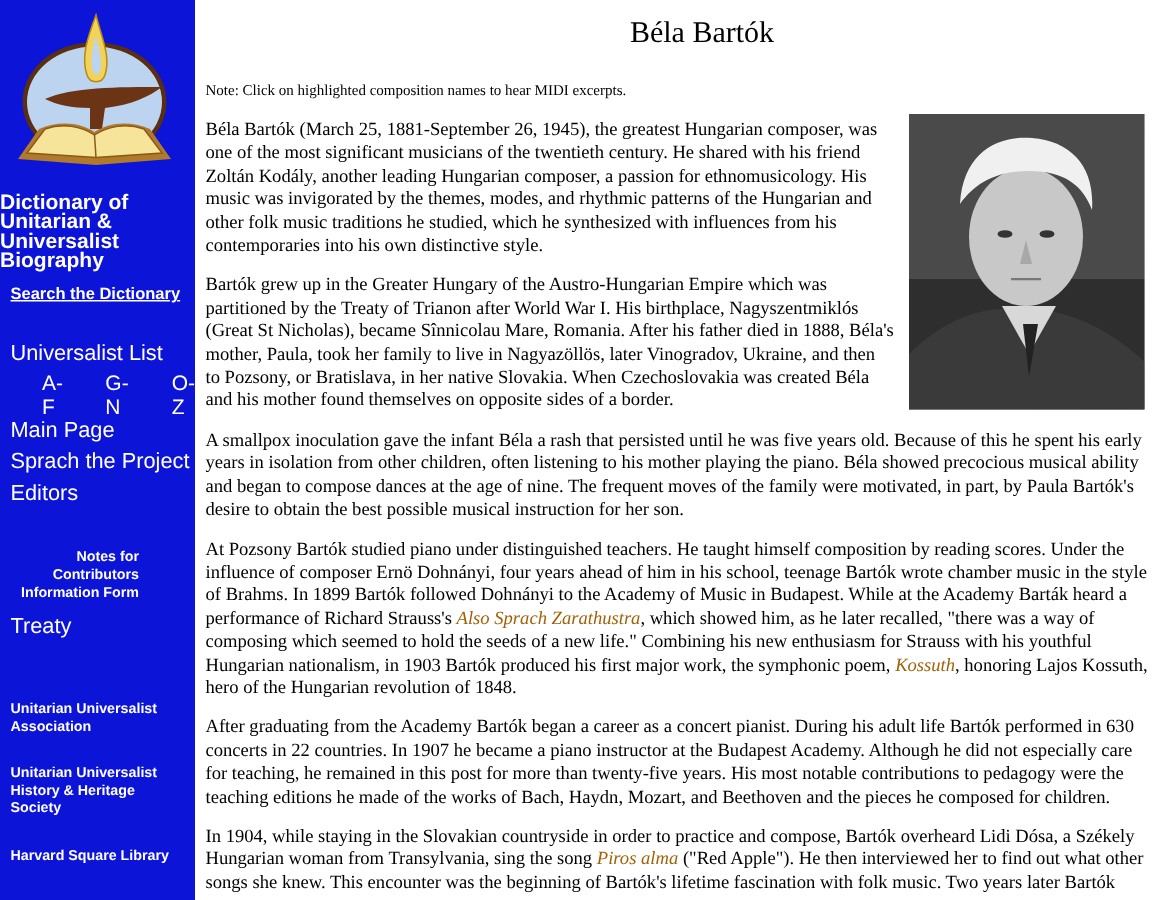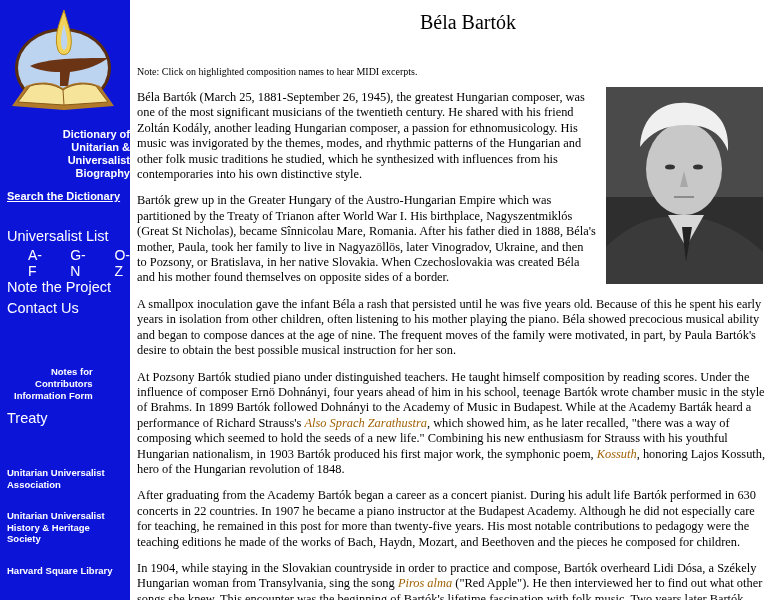--- a/index.html
+++ b/index.html
@@ -15,21 +15,21 @@
     width: 130px; height: 600px;
     background: #0c14d8;
     color: #fff;
     font-family: "Liberation Sans", sans-serif;
   }
   .logo {
     position: absolute; left: 8px; top: 6px; width: 110px; height: 110px;
   }
   .dict-title {
     position: absolute; left: 0; top: 128px; width: 130px;
-    text-align: right; font-weight: bold; font-size: 11px; line-height: 13px;
+    text-align: left; font-weight: bold; font-size: 14px; line-height: 13px;
   }
   .dict-title span { display: block; }
   .sb-link { color: #fff; text-decoration: none; cursor: pointer; display: block; }
   .search-link {
     position: absolute; left: 7px; top: 190px;
     font-size: 11px; font-weight: bold; text-decoration: underline;
   }
   .big-link { font-size: 14.5px; line-height: 21px; }
   .alpha-head { position: absolute; left: 7px; top: 226px; }
   .alpha-row {
@@ -50,21 +50,21 @@
 
   .main {
     position: absolute; left: 137px; top: 0; width: 632px;
     font-size: 12.4px; line-height: 15.4px;
   }
   .page-title {
     text-align: center; font-size: 20px; font-weight: normal;
     margin: 0; padding-top: 8px; height: 41px; line-height: 28px;
     padding-left: 30px;
   }
-  .note { font-size: 10px; margin: 16px 0 11px 0; line-height: 14px; }
+  .note { font-size: 10px; margin: 5px 0 11px 0; line-height: 14px; }
   .portrait {
     float: right; width: 157px; height: 197px; margin: -3px 6px 6px 10px;
     background: linear-gradient(160deg, #5a5a5a 0%, #3c3c3c 60%, #2a2a2a 100%);
     position: relative; overflow: hidden;
   }
   p { margin: 0 0 11px 0; }
   em { font-style: italic; }
   .midi { color: #a16207; text-decoration: none; cursor: pointer; }
 </style>
 </head>
@@ -92,22 +92,23 @@
   <a class="sb-link search-link">Search the Dictionary</a>
 
   <a class="sb-link big-link alpha-head">Universalist List</a>
   <div class="alpha-row">
     <a>A-F</a>
     <a>G-N</a>
     <a>O-Z</a>
   </div>
 
   <div class="nav-main">
-    <a class="sb-link big-link">Note the Project</a>
-    <a class="sb-link big-link">Contact Us</a>
+    <a class="sb-link big-link">Main Page</a>
+    <a class="sb-link big-link">Sprach the Project</a>
+    <a class="sb-link big-link">Editors</a>
   </div>
 
   <div class="contrib">
     <a class="sb-link indent">
       <span>Notes for</span>
     </a>
     <a class="sb-link">Contributors</a>
     <a class="sb-link indent">Information Form</a>
   </div>
 

